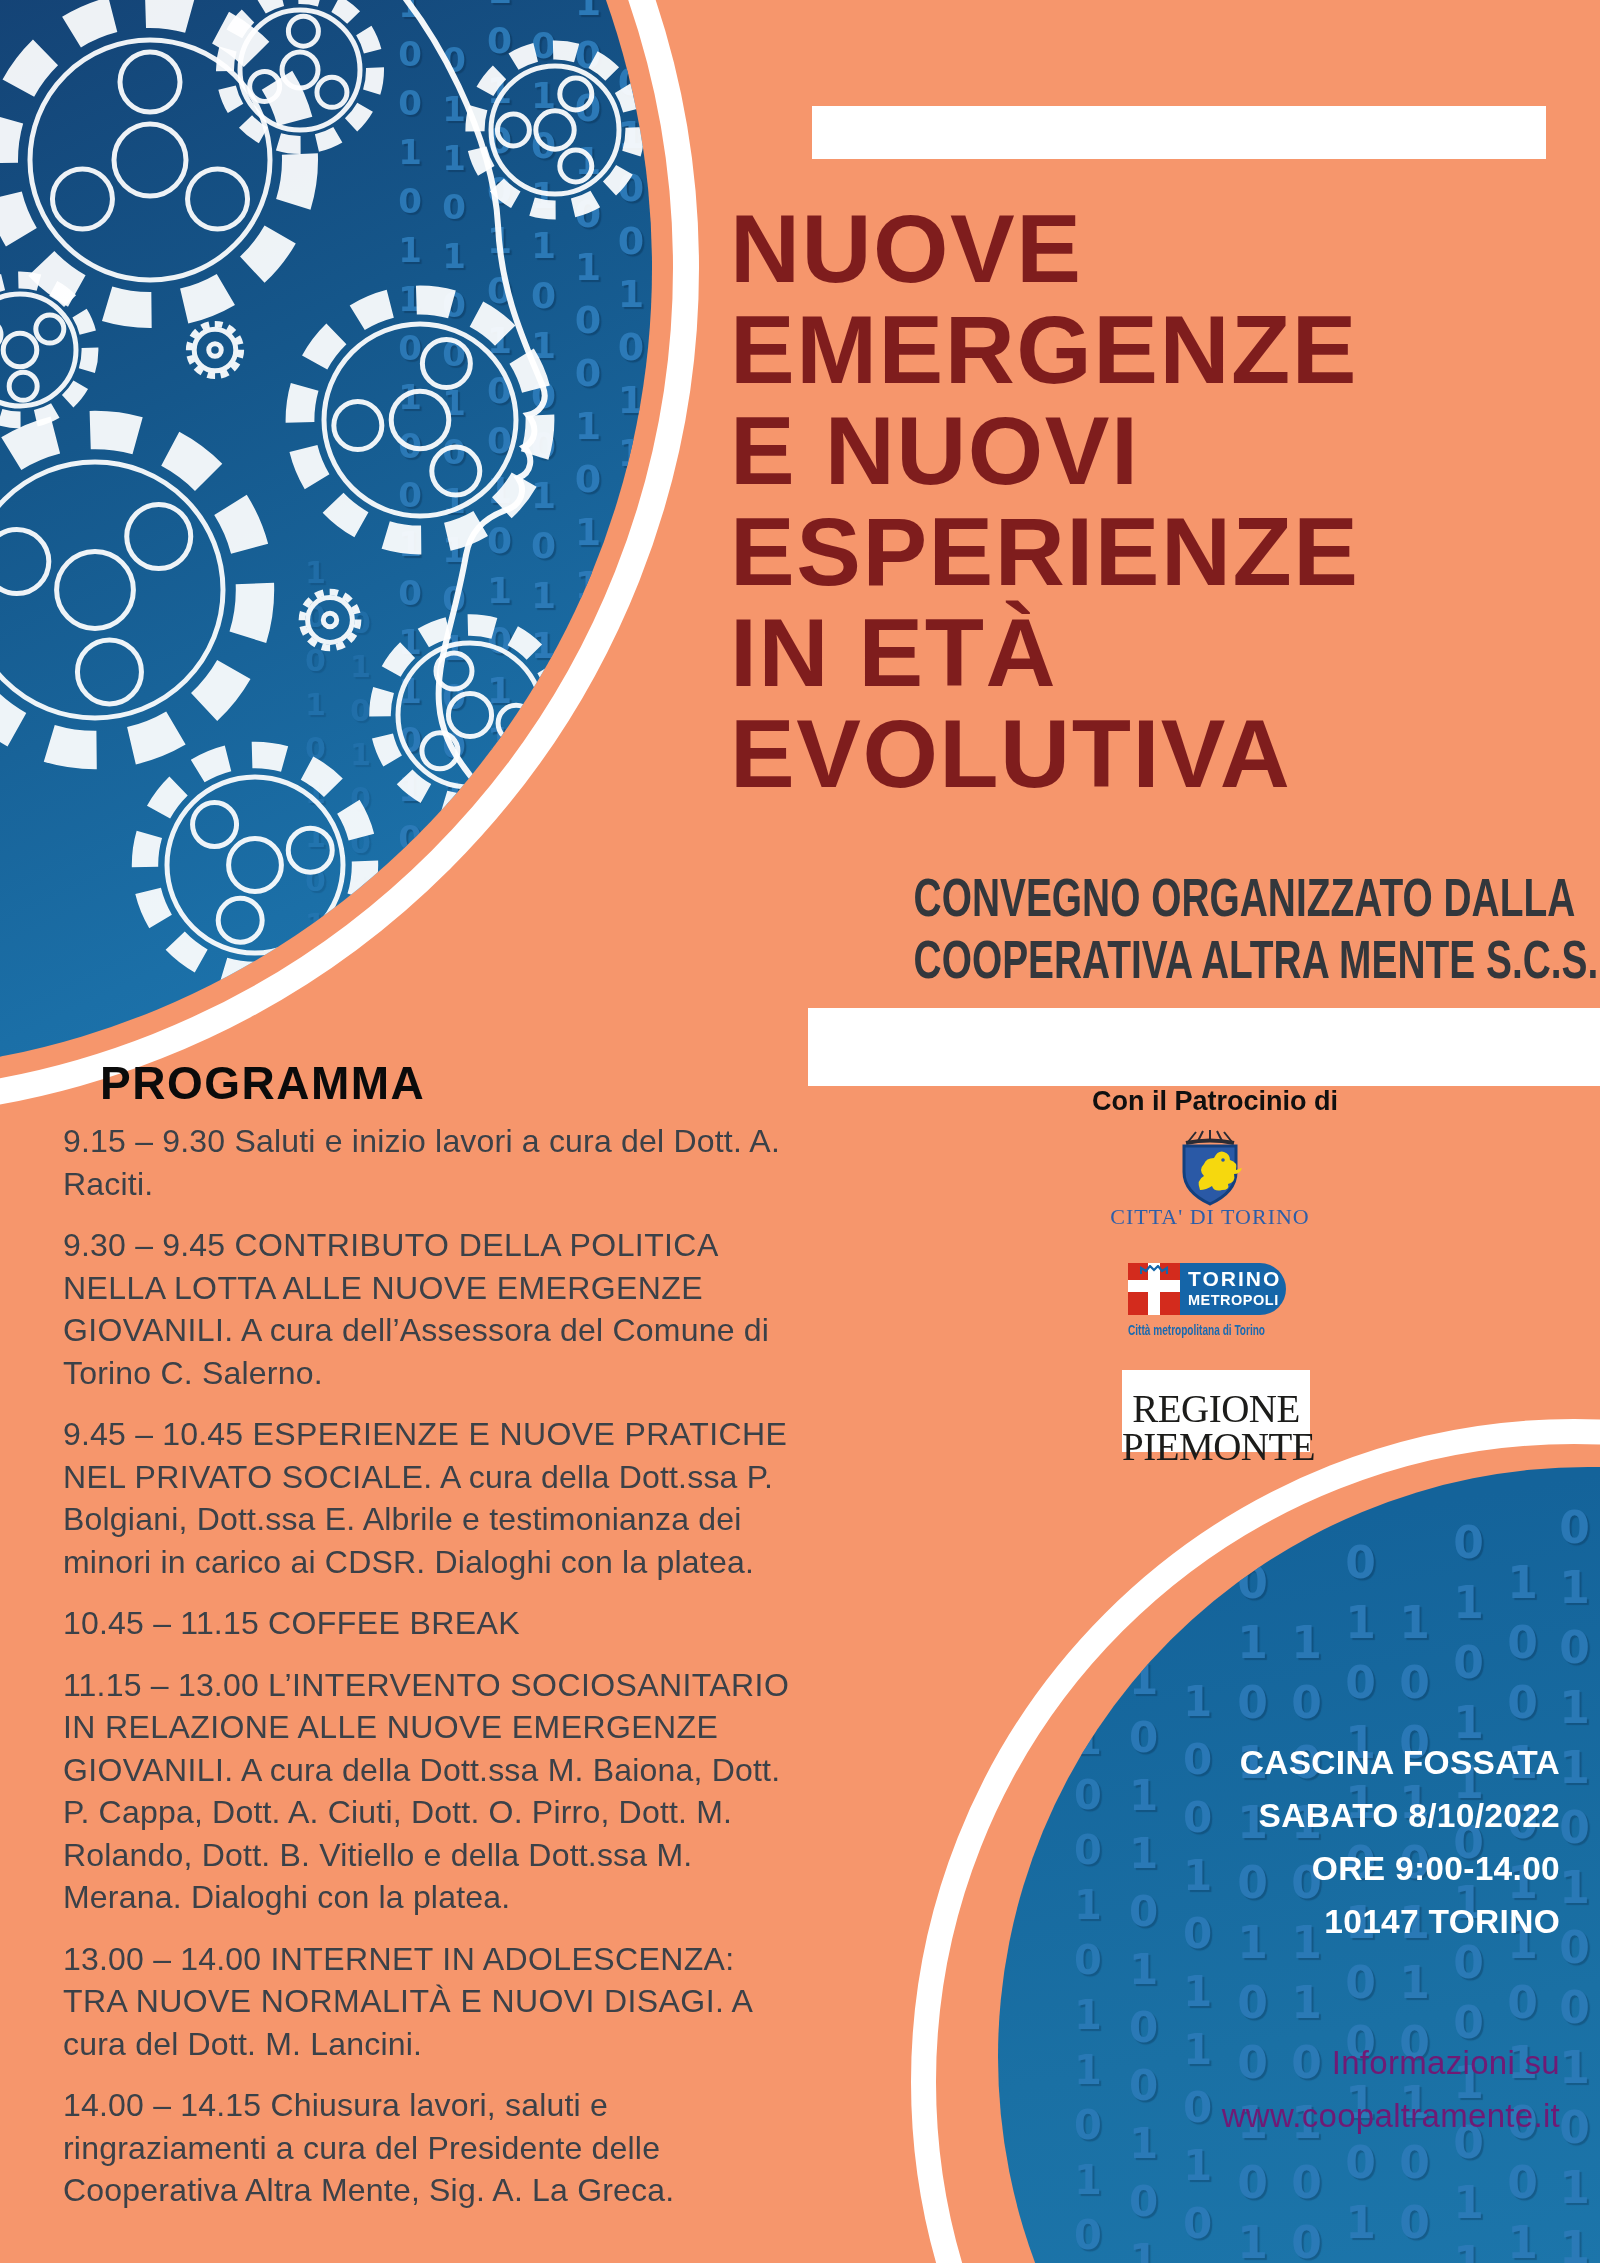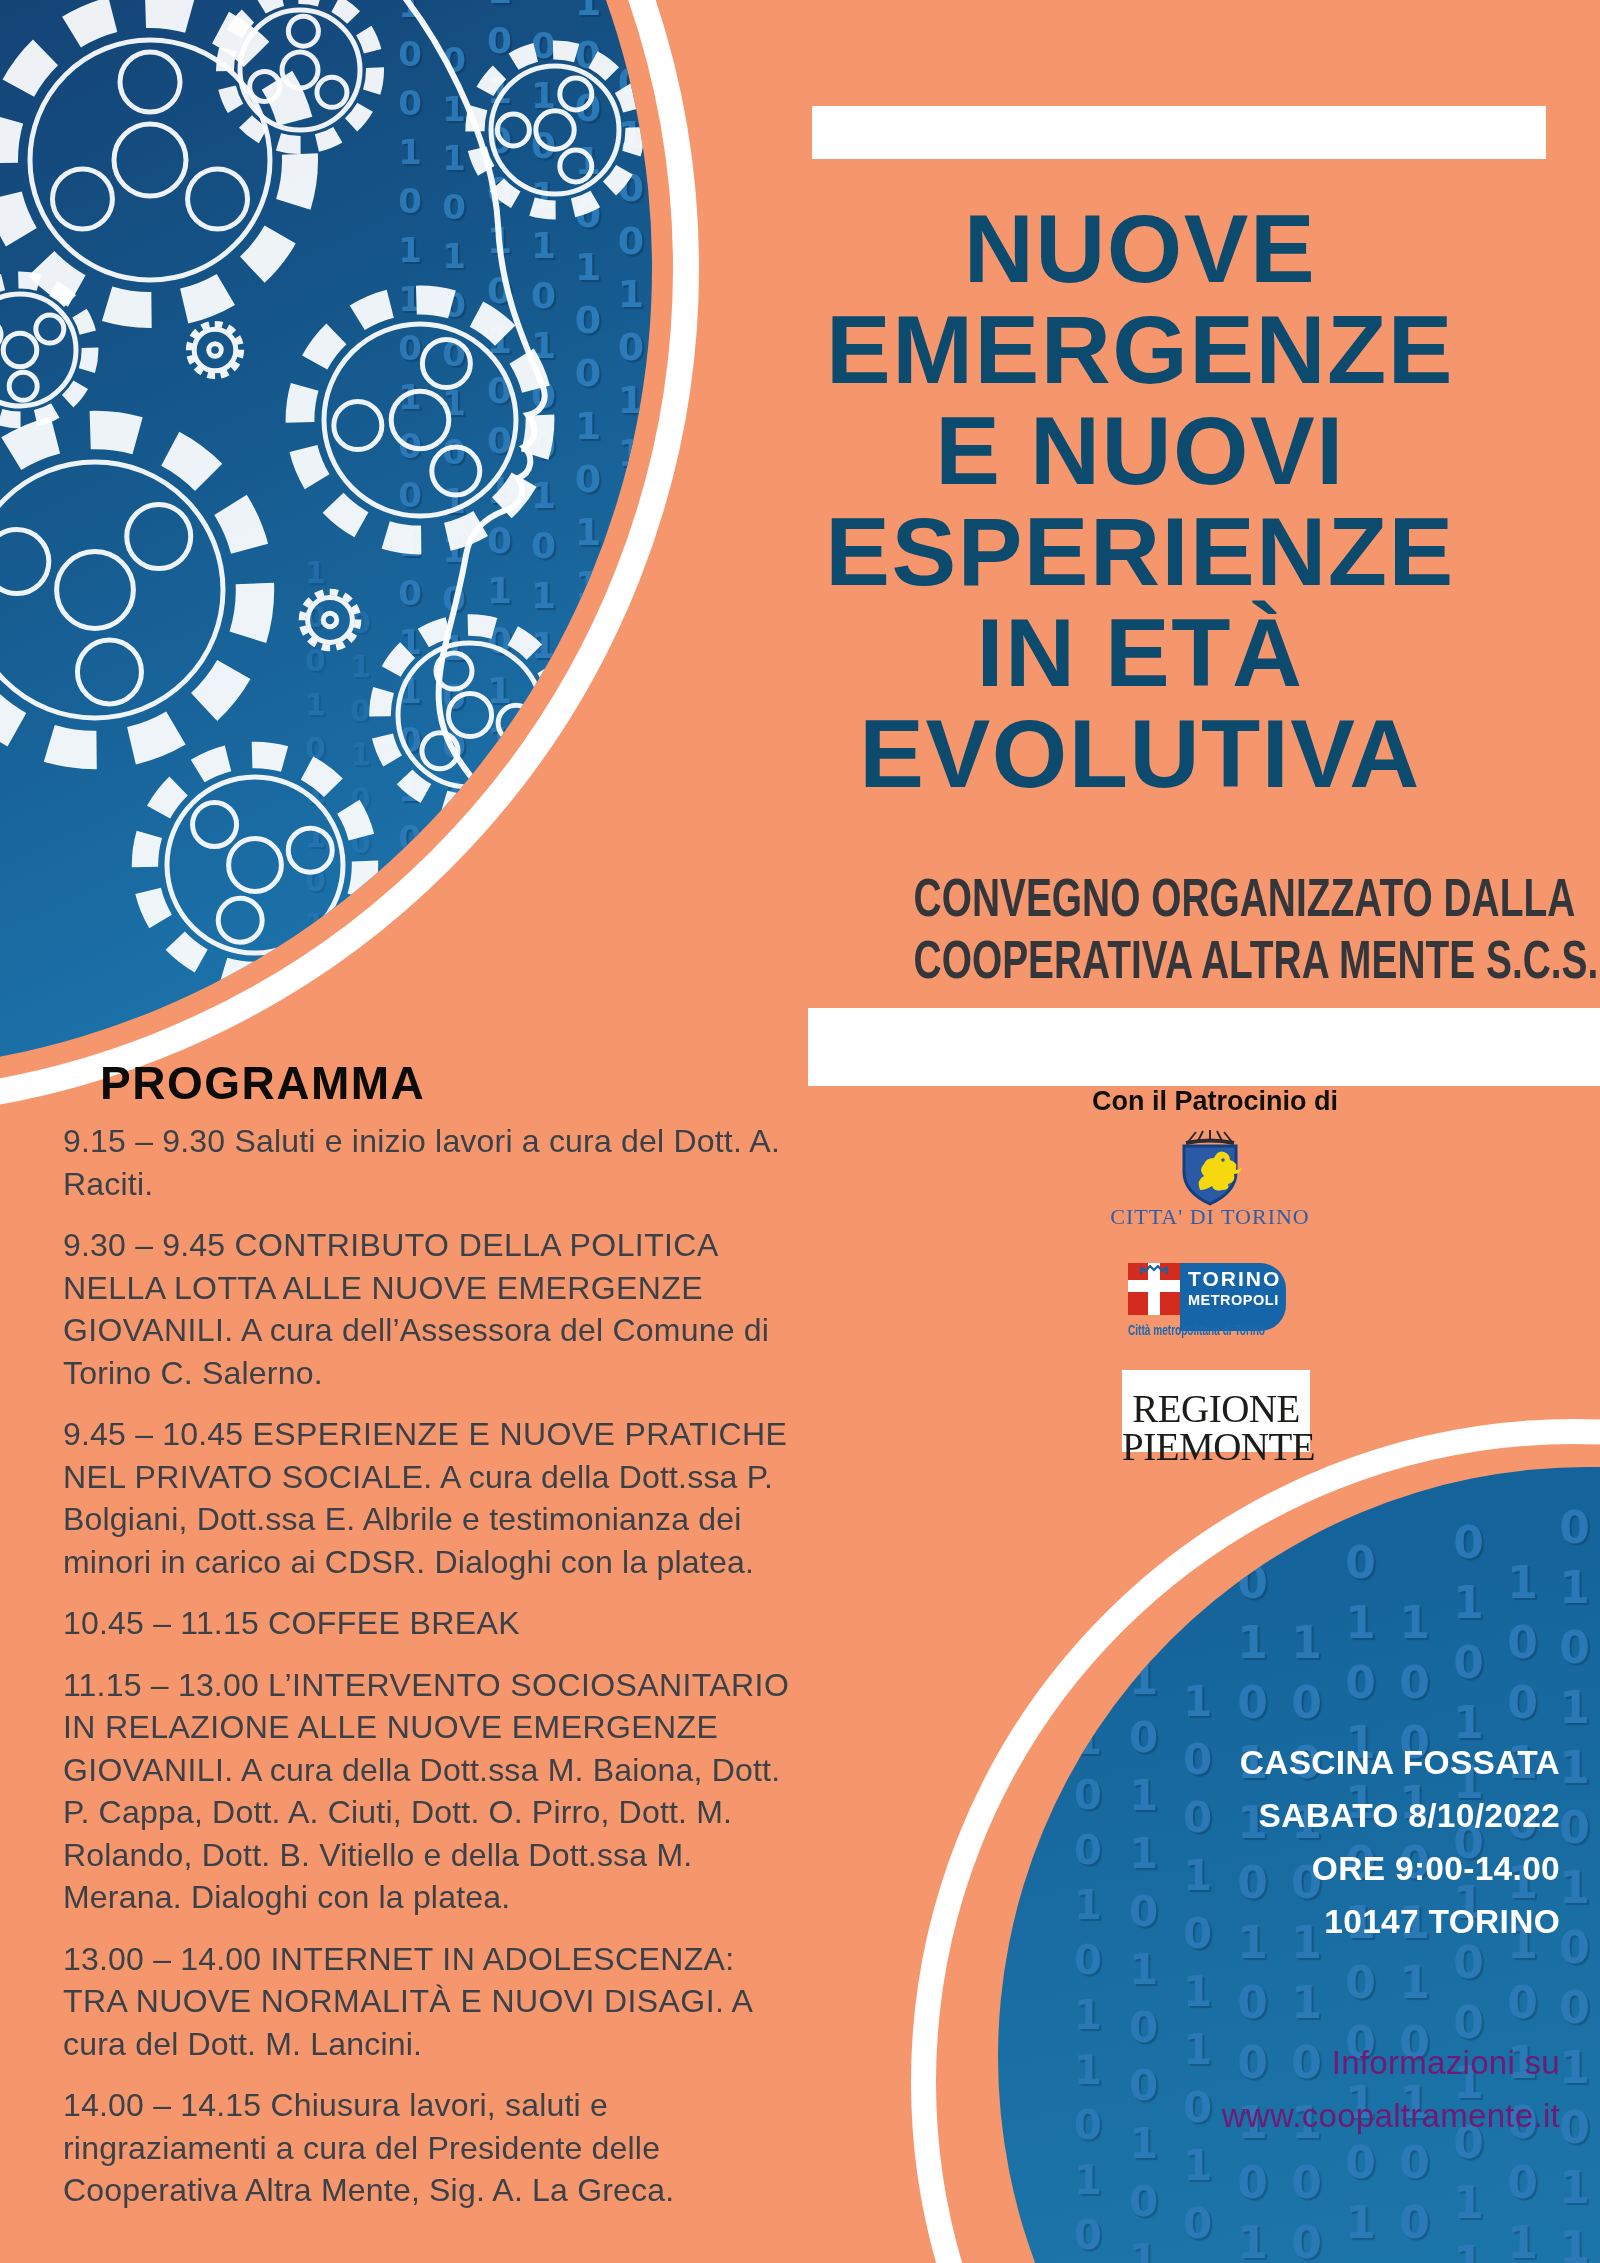--- a/index.html
+++ b/index.html
@@ -16,38 +16,38 @@
      background:linear-gradient(170deg,#14639a 8%,#1a70a4 45%,#1d78ae 78%,#1a73a8 100%);}
   .circle svg{position:absolute;left:0;top:0;}
   .bincol{position:absolute;writing-mode:vertical-rl;text-orientation:upright;
      font-family:"DejaVu Sans",sans-serif;font-weight:bold;line-height:1;
      color:#2e7cba;text-shadow:2px 2px 1px rgba(8,38,66,.35);user-select:none;}
   
   .bar{position:absolute;background:#fff;}
   .bar1{left:812px;top:106px;width:734px;height:53px;}
   .bar2{left:808px;top:1008px;width:792px;height:78px;}
   
-  .hero{position:absolute;top:198px;right:50px;width:820px;text-align:center;
-        font-weight:700;font-size:97px;line-height:101px;letter-spacing:1.5px;color:#0c4a6e;}
+  .hero{position:absolute;top:198px;right:50px;width:820px;text-align:left;
+        font-weight:700;font-size:97px;line-height:101px;letter-spacing:1.5px;color:#7f1d1d;}
   
   .subtitle{position:absolute;left:810px;top:866px;width:740px;text-align:center;
         font-weight:700;font-size:54px;line-height:62px;color:#33373c;
         transform:scaleX(.72);transform-origin:50% 0;white-space:nowrap;}
   
   .patro-label{position:absolute;left:1015px;top:1086px;width:400px;text-align:center;
         font-weight:700;font-size:27px;color:#101010;}
   .crest{position:absolute;left:1150px;top:1128px;width:120px;height:80px;}
   .citta-text{position:absolute;left:1060px;top:1204px;width:300px;text-align:center;
         font-family:"Liberation Serif",serif;font-size:22px;letter-spacing:1px;color:#2d5ea8;}
   .tm{position:absolute;left:1128px;top:1263px;}
   .tm-red{position:absolute;left:0;top:0;width:52px;height:52px;background:#d32b1d;}
   .tm-red .v{position:absolute;left:20px;top:0;width:12px;height:52px;background:#fff;}
   .tm-red .h{position:absolute;left:0;top:17px;width:52px;height:12px;background:#fff;}
   .tm-crown{position:absolute;left:12px;top:2px;width:28px;height:9px;}
-  .tm-blue{position:absolute;left:52px;top:0;width:106px;height:68px;background:#1565a8;
+  .tm-blue{position:absolute;left:52px;top:0;width:106px;height:52px;background:#1565a8;
         border-radius:0 26px 26px 0;color:#fff;overflow:hidden;}
   .tm-blue .l1{margin:4px 0 0 8px;font-weight:700;font-size:21px;letter-spacing:2px;}
   .tm-blue .l2{margin:1px 0 0 8px;font-weight:700;font-size:14.5px;letter-spacing:.5px;}
   .tm-cap{position:absolute;left:0;top:59px;width:220px;font-weight:700;font-size:14px;
         color:#1a6ab0;transform:scaleX(.72);transform-origin:0 0;white-space:nowrap;}
   .rp{position:absolute;left:1122px;top:1370px;width:188px;height:82px;background:#fff;
         font-family:"Liberation Serif",serif;color:#1c1c1a;text-align:center;
         font-size:39px;line-height:38px;letter-spacing:-.5px;padding-top:20px;box-sizing:border-box;}
   
   .prog-title{position:absolute;left:100px;top:1056px;width:740px;

